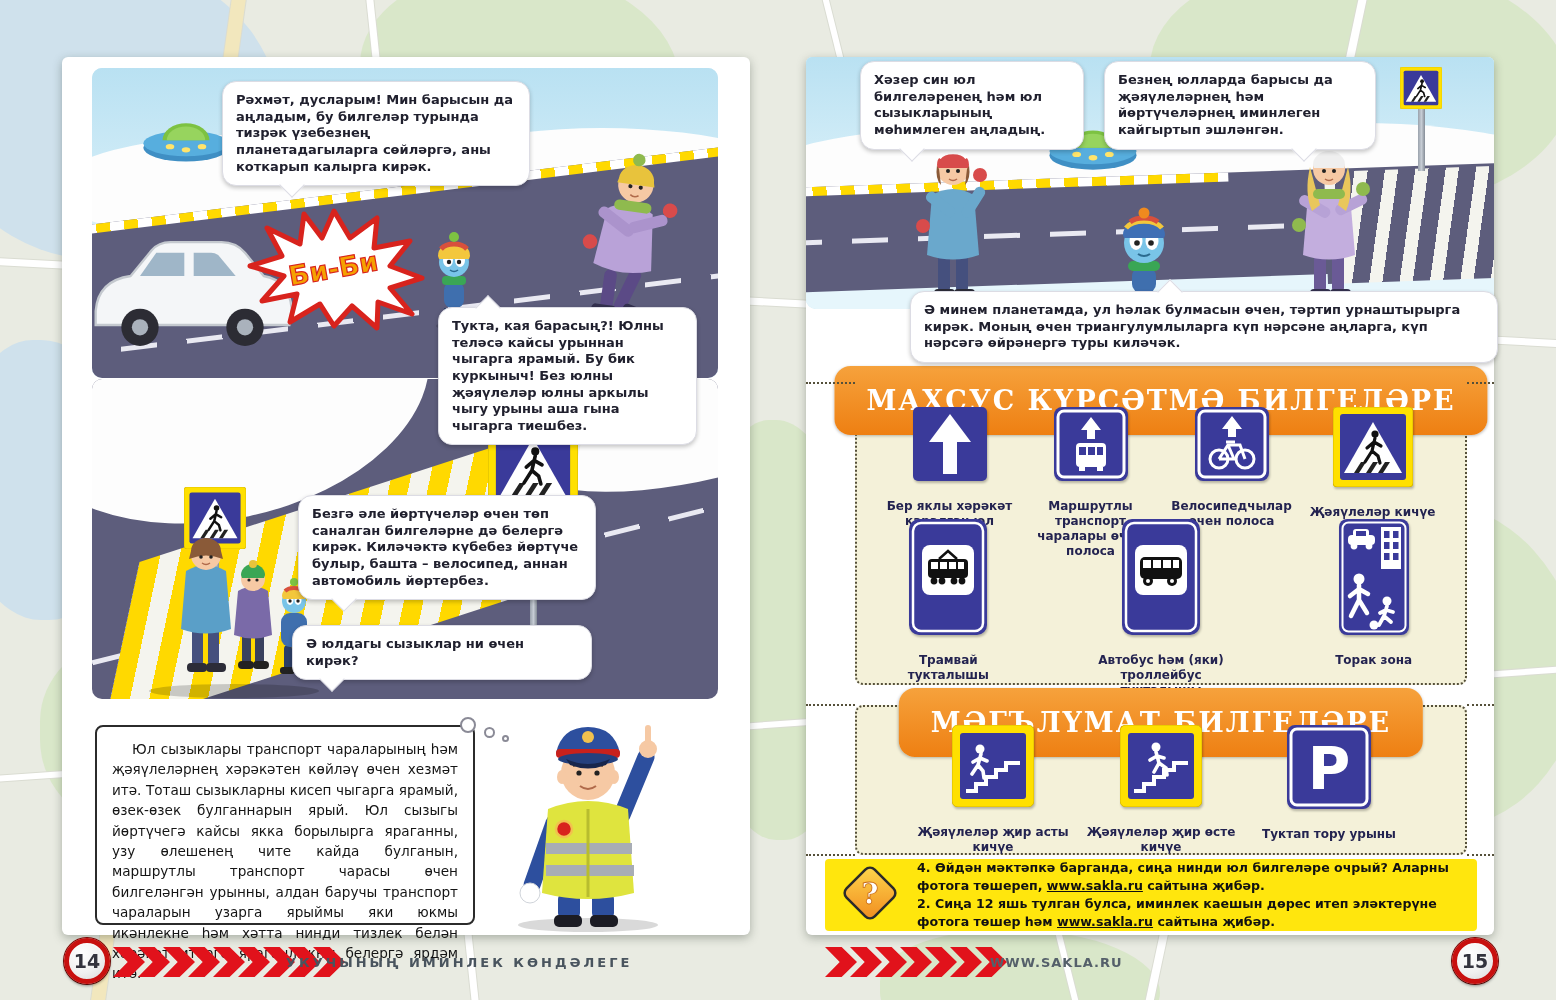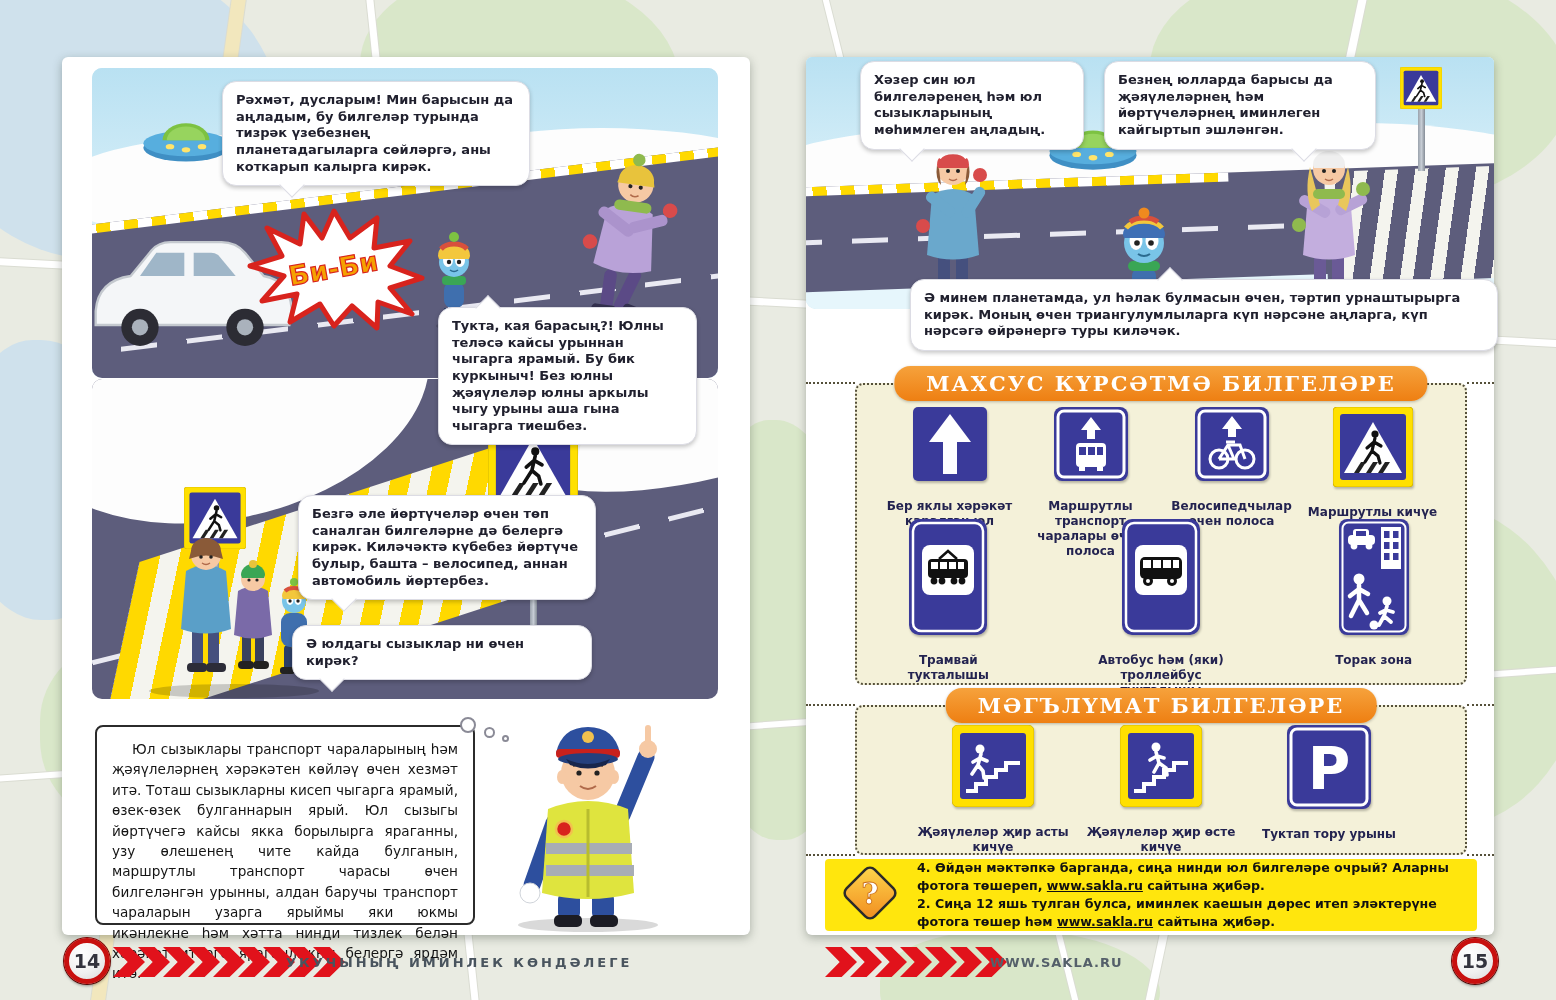--- a/index.html
+++ b/index.html
@@ -42,22 +42,22 @@
 
   
   .info-box{position:absolute;border:2px solid #2b2b2b;border-radius:8px;background:#fff;
             padding:12px 15px;font-size:13.6px;line-height:1.5;color:#141414;text-align:justify;
             text-indent:20px}
 
   
   .sign-panel{position:absolute;background:#f4f1d9;border:2px dotted #55503a;border-radius:8px}
   .panel-header{position:absolute;top:-19px;left:50%;transform:translateX(-50%);
                 background:linear-gradient(#f6a23c,#ee7f12);color:#fff;
-                font-family:"DejaVu Serif",serif;font-weight:bold;font-size:21px;letter-spacing:2px;
-                padding:5px 32px;border-radius:16px;white-space:nowrap;box-shadow:0 1px 3px rgba(0,0,0,.25)}
+                font-family:"DejaVu Serif",serif;font-weight:bold;font-size:27px;letter-spacing:2px;
+                padding:19px 32px;border-radius:16px;white-space:nowrap;box-shadow:0 1px 3px rgba(0,0,0,.25)}
   .sign-row{position:absolute;left:0;right:0;display:flex;justify-content:space-between;padding:0 22px}
   .sign-row.centered{justify-content:center;gap:74px}
   .sign-item{display:flex;flex-direction:column;align-items:center;width:152px}
   .sign-label{margin-top:14px;font-size:12px;font-weight:bold;color:#232350;text-align:center;line-height:1.25}
   .sign-img{filter:drop-shadow(1px 2px 1px rgba(0,0,0,.25))}
   .dotline{position:absolute;border-top:2px dotted #55503a}
 
   
   .task-box{position:absolute;background:#ffe60d;border-radius:4px;display:flex;align-items:center;
             padding:8px 14px 8px 16px;gap:18px}
@@ -391,21 +391,21 @@
     </div>
 
     <div class="bubble" style="left:54px;top:4px;width:224px">
       <span>Хәзер син юл билгеләренең һәм юл сызыкларының мөһимлеген аңладың.</span>
       <div class="tail b" style="left:42px"></div>
     </div>
     <div class="bubble" style="left:298px;top:4px;width:272px">
       <span>Безнең юлларда барысы да җәяүлеләрнең һәм йөртүчеләрнең иминлеген кайгыртып эшләнгән.</span>
       <div class="tail b" style="left:190px"></div>
     </div>
-    <div class="bubble" style="left:104px;top:222px;width:588px">
+    <div class="bubble" style="left:104px;top:234px;width:588px">
       <span>Ә минем планетамда, ул һәлак булмасын өчен, тәртип урнаштырырга кирәк. Моның өчен триангулумлыларга күп нәрсәне аңларга, күп нәрсәгә өйрәнергә туры киләчәк.</span>
       <div class="tail t" style="left:250px"></div>
     </div>
 
     <div class="sign-panel" style="left:49px;top:326px;width:612px;height:302px">
       <div class="panel-header">МАХСУС КҮРСӘТМӘ БИЛГЕЛӘРЕ</div>
 
       <div class="sign-row" style="top:22px">
         <div class="sign-item">
           <div class="sign-img">
@@ -447,21 +447,21 @@
               </svg>
           </div>
           <div class="sign-label">Велосипедчылар өчен полоса</div>
         </div>
         <div class="sign-item">
           <div class="sign-img">
             <svg width="80" height="80" viewBox="0 0 80 80">
                 <use href="#sym-crossing"></use>
               </svg>
           </div>
-          <div class="sign-label">Маршрутлы кичүе</div>
+          <div class="sign-label">Җәяүлеләр кичүе</div>
         </div>
       </div>
 
       <div class="sign-row centered" style="top:134px">
         <div class="sign-item">
           <div class="sign-img">
             <svg width="78" height="116" viewBox="0 0 78 116">
                 <rect width="78" height="116" rx="10" fill="#3a3a9a"></rect>
                 <rect x="4" y="4" width="70" height="108" rx="8" fill="none" stroke="#fff" stroke-width="2.5"></rect>
                 <rect x="13" y="26" width="52" height="50" rx="8" fill="#fff"></rect>

